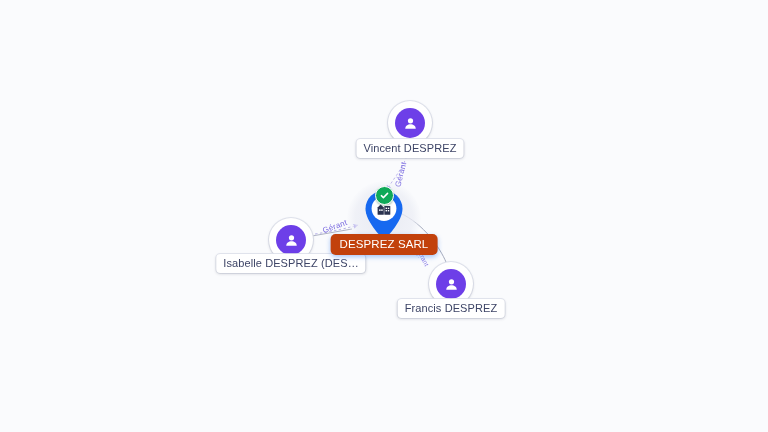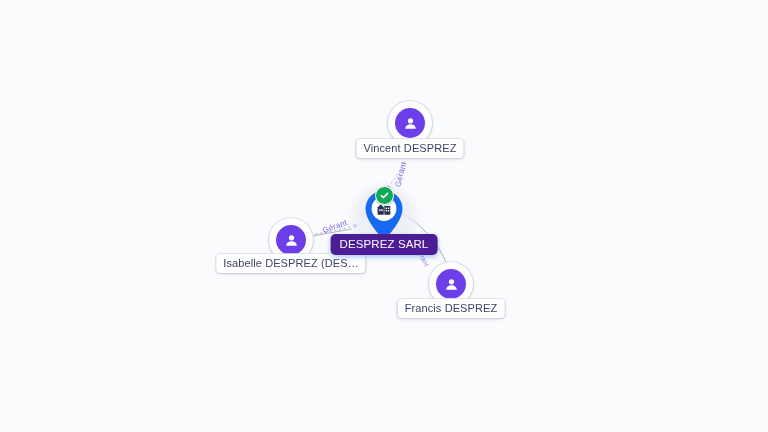--- a/index.html
+++ b/index.html
@@ -71,21 +71,21 @@
     border-radius: 4px;
     background: #ffffff;
     color: #3d4466;
     font-size: 11px;
     line-height: 12px;
     letter-spacing: .1px;
     box-shadow: 0 1px 3px rgba(60,64,85,0.20), 0 0 0 1px rgba(226,229,239,0.85);
     text-align: center;
   }
   .chip.primary {
-    background: #4c1d95;
+    background: #c2410c;
     color: #ffffff;
     font-size: 11.5px;
     font-weight: 400;
     padding: 4px 9px 5px 9px;
     border-radius: 5px;
     box-shadow: 0 2px 5px rgba(23,105,240,0.38);
   }
 
   
   .pin-glow {

